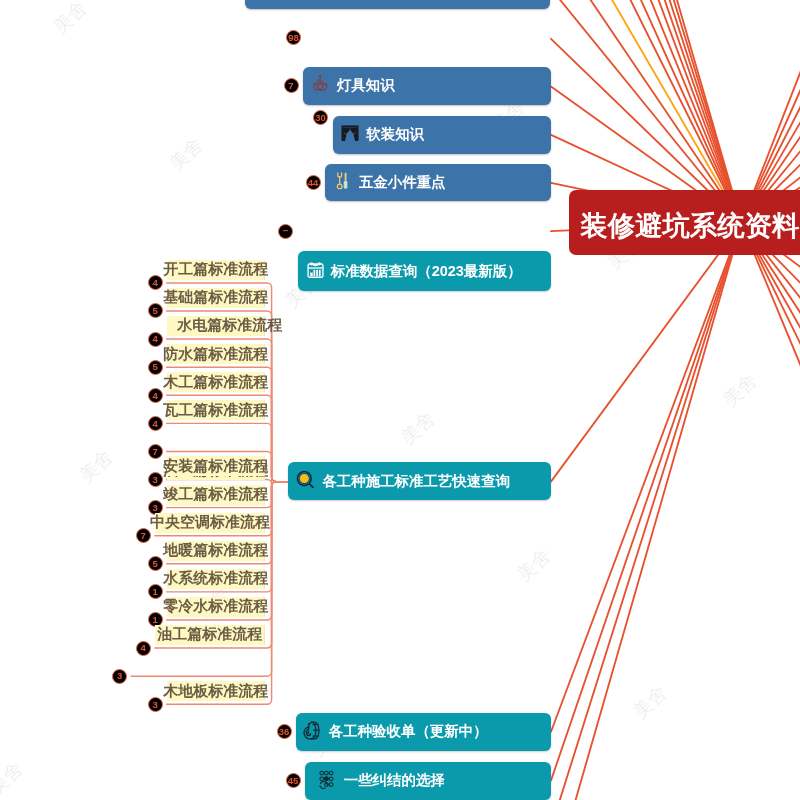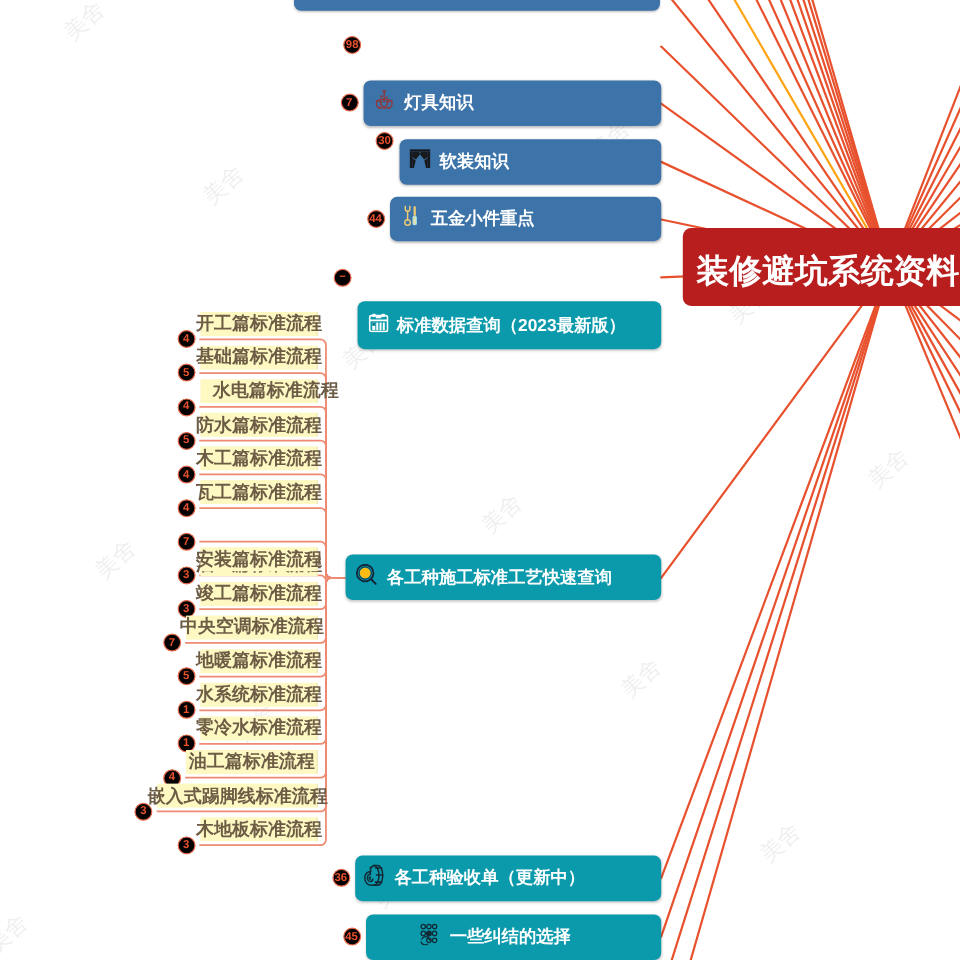--- a/index.html
+++ b/index.html
@@ -208,21 +208,21 @@
               <path d="M7.8 4.3c.6 3.3.4 5.5-.5 7.2"></path>
               <path d="M8.0 8.6C4.2 8.6 1.3 11.9 1.3 16.0c0 4.6 3.4 8.5 7.5 8.5h3.2"></path>
               <path d="M8.0 11.8c-2.0 0-3.6 1.9-3.6 4.2s1.6 4.2 3.4 4.2c1.5 0 2.7-1.3 2.7-2.9"></path>
               <path d="M7.9 14.8c-.7 0-1.3.6-1.3 1.4 0 .7.5 1.3 1.2 1.3"></path>
               <path d="M13.6 4.6h7.2M14.6 12.7h7.4M13.6 20.8h7.2"></path>
             </g>
           </svg></div>
         <div class="lbl">各工种验收单（更新中）</div>
       </div>
       <div class="badge" style="left: 276.5px; top: 724.4px;">36</div>
-      <div class="node n-teal" style="left: 305px; top: 761.5px; width: 246px; height: 38.5px; padding-left: 31px;">
+      <div class="node n-teal" style="left: 305px; top: 761.5px; width: 246px; height: 38.5px;">
         <div class="icn" style="margin-left: 13.3px; margin-right: 8.5px;"><svg viewBox="0 0 24 26.6" width="16.9" height="18.7">
             <g fill="none" stroke="#112a35" stroke-width="1.5">
               <circle cx="5.3" cy="4.4" r="2.6"></circle>
               <circle cx="12" cy="4.4" r="2.6"></circle>
               <circle cx="18.7" cy="4.4" r="2.6"></circle>
               <circle cx="5.3" cy="12.6" r="2.6"></circle>
               <circle cx="18.7" cy="12.6" r="2.6"></circle>
               <circle cx="18.7" cy="20.8" r="2.6"></circle>
               <circle cx="12" cy="20.8" r="2.6"></circle>
               <circle cx="12" cy="12.6" r="2.8" fill="#112a35"></circle>
@@ -286,22 +286,19 @@
       </div>
       <div class="badge" style="left: 147.59px; top: 584.39px;">1</div>
       <div class="node n-gray" style="left: 166.59px; top: 596.88px; width: 98.41px; height: 20px;">
         <div class="lbl">零冷水标准流程</div>
       </div>
       <div class="badge" style="left: 147.59px; top: 612.48px;">1</div>
       <div class="node n-gray" style="left: 154.76px; top: 624.97px; width: 110.24px; height: 20px;">
         <div class="lbl">油工篇标准流程</div>
       </div>
       <div class="badge" style="left: 135.76px; top: 640.57px;">4</div>
-      <div class="node n-gray" style="left: 131.1px; top: 653.06px; width: 133.9px; height: 20px;">
-        <div class="lbl">嵌入式踢脚线标准流程</div>
-      </div>
       <div class="badge" style="left: 112.1px; top: 668.66px;">3</div>
       <div class="node n-gray" style="left: 166.59px; top: 681.15px; width: 98.41px; height: 20px;">
         <div class="lbl">木地板标准流程</div>
       </div>
       <div class="badge" style="left: 147.59px; top: 696.75px;">3</div>
     </div>
 </div>
 
 </body></html>

